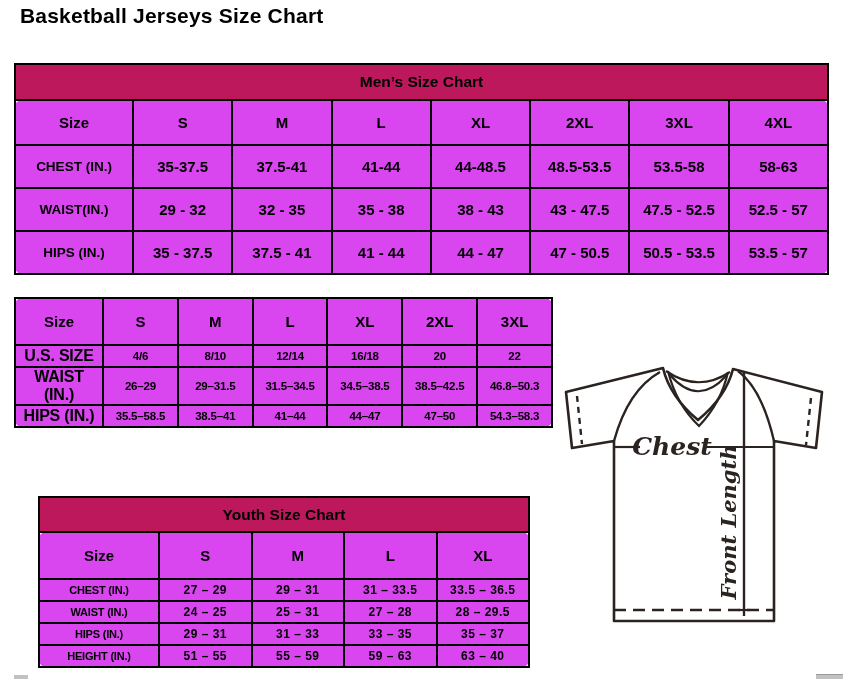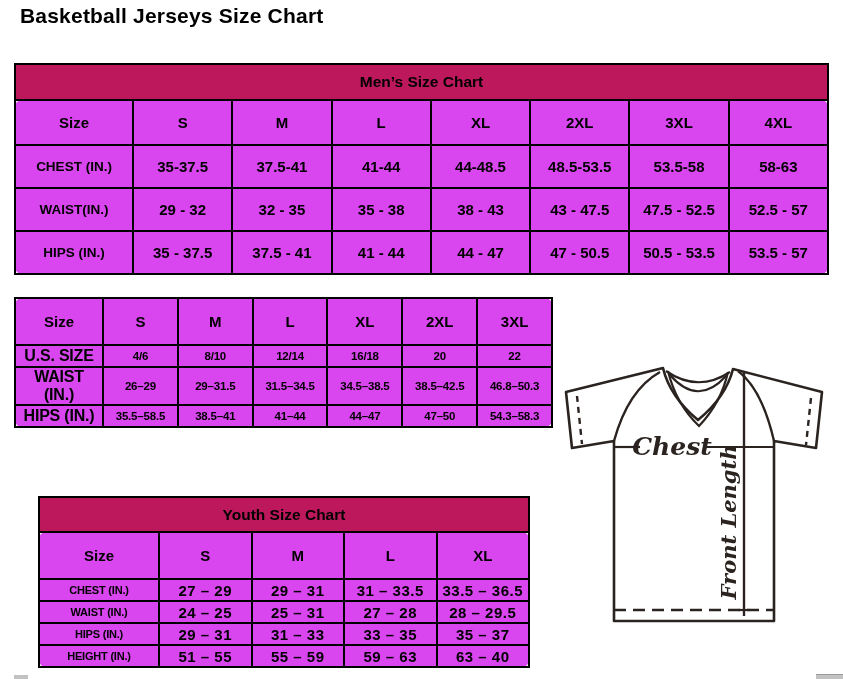--- a/index.html
+++ b/index.html
@@ -44,21 +44,21 @@
   table.womens tbody td{font-size:11.5px;letter-spacing:-0.2px;}
   table.womens th,table.womens td{border-width:2px;}
   
   .youth-wrap{top:496px;left:14px;width:492px;margin-left:24px;}
   .youth-wrap .band{height:37px;}
   table.youth thead th{font-size:15px;}
   table.youth thead tr{height:47px;}
   table.youth tbody tr{height:22px;}
   table.youth th:first-child{width:120px;}
   table.youth tbody th{font-size:11px;letter-spacing:-0.2px;}
-  table.youth tbody td{font-size:15px;letter-spacing:0.5px;}
+  table.youth tbody td{font-size:12px;letter-spacing:0.5px;}
   
   .jersey{position:absolute;left:558px;top:362px;width:282px;height:266px;}
   .jersey svg{display:block;}
   .measure-label{
     font-family:"DejaVu Serif", serif;font-style:italic;font-weight:bold;fill:#2a2320;
   }
   
   .artifact{position:absolute;background:#c2c2c2;}
   .artifact.left{left:14px;top:675px;width:14px;height:4px;}
   .artifact.right{left:816px;top:674px;width:27px;height:5px;border-top:1px solid #9a9a9a;}

